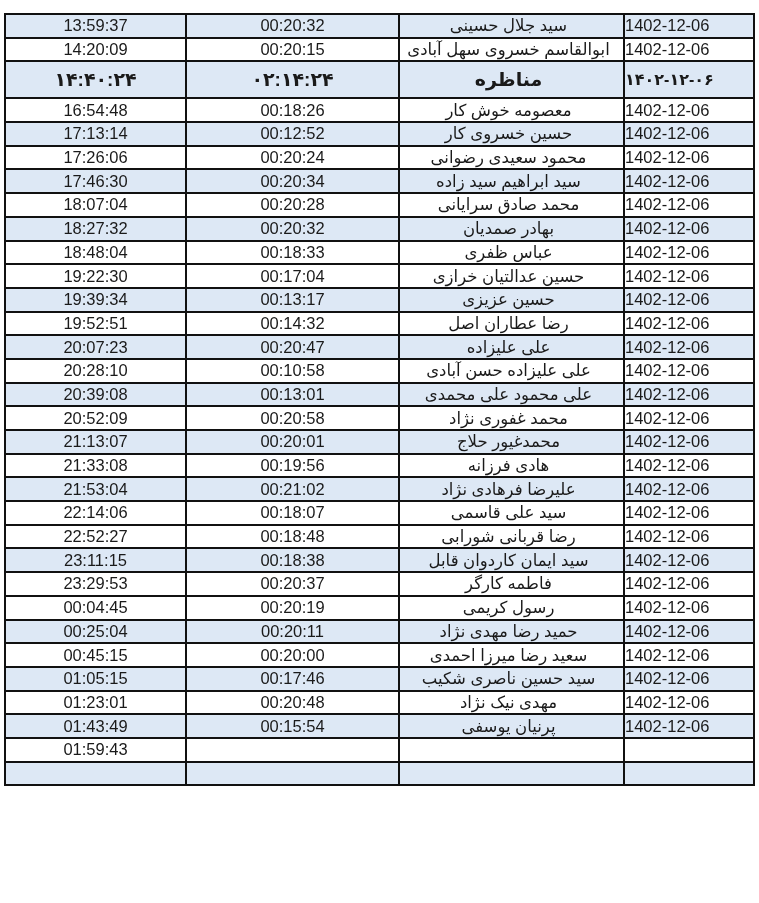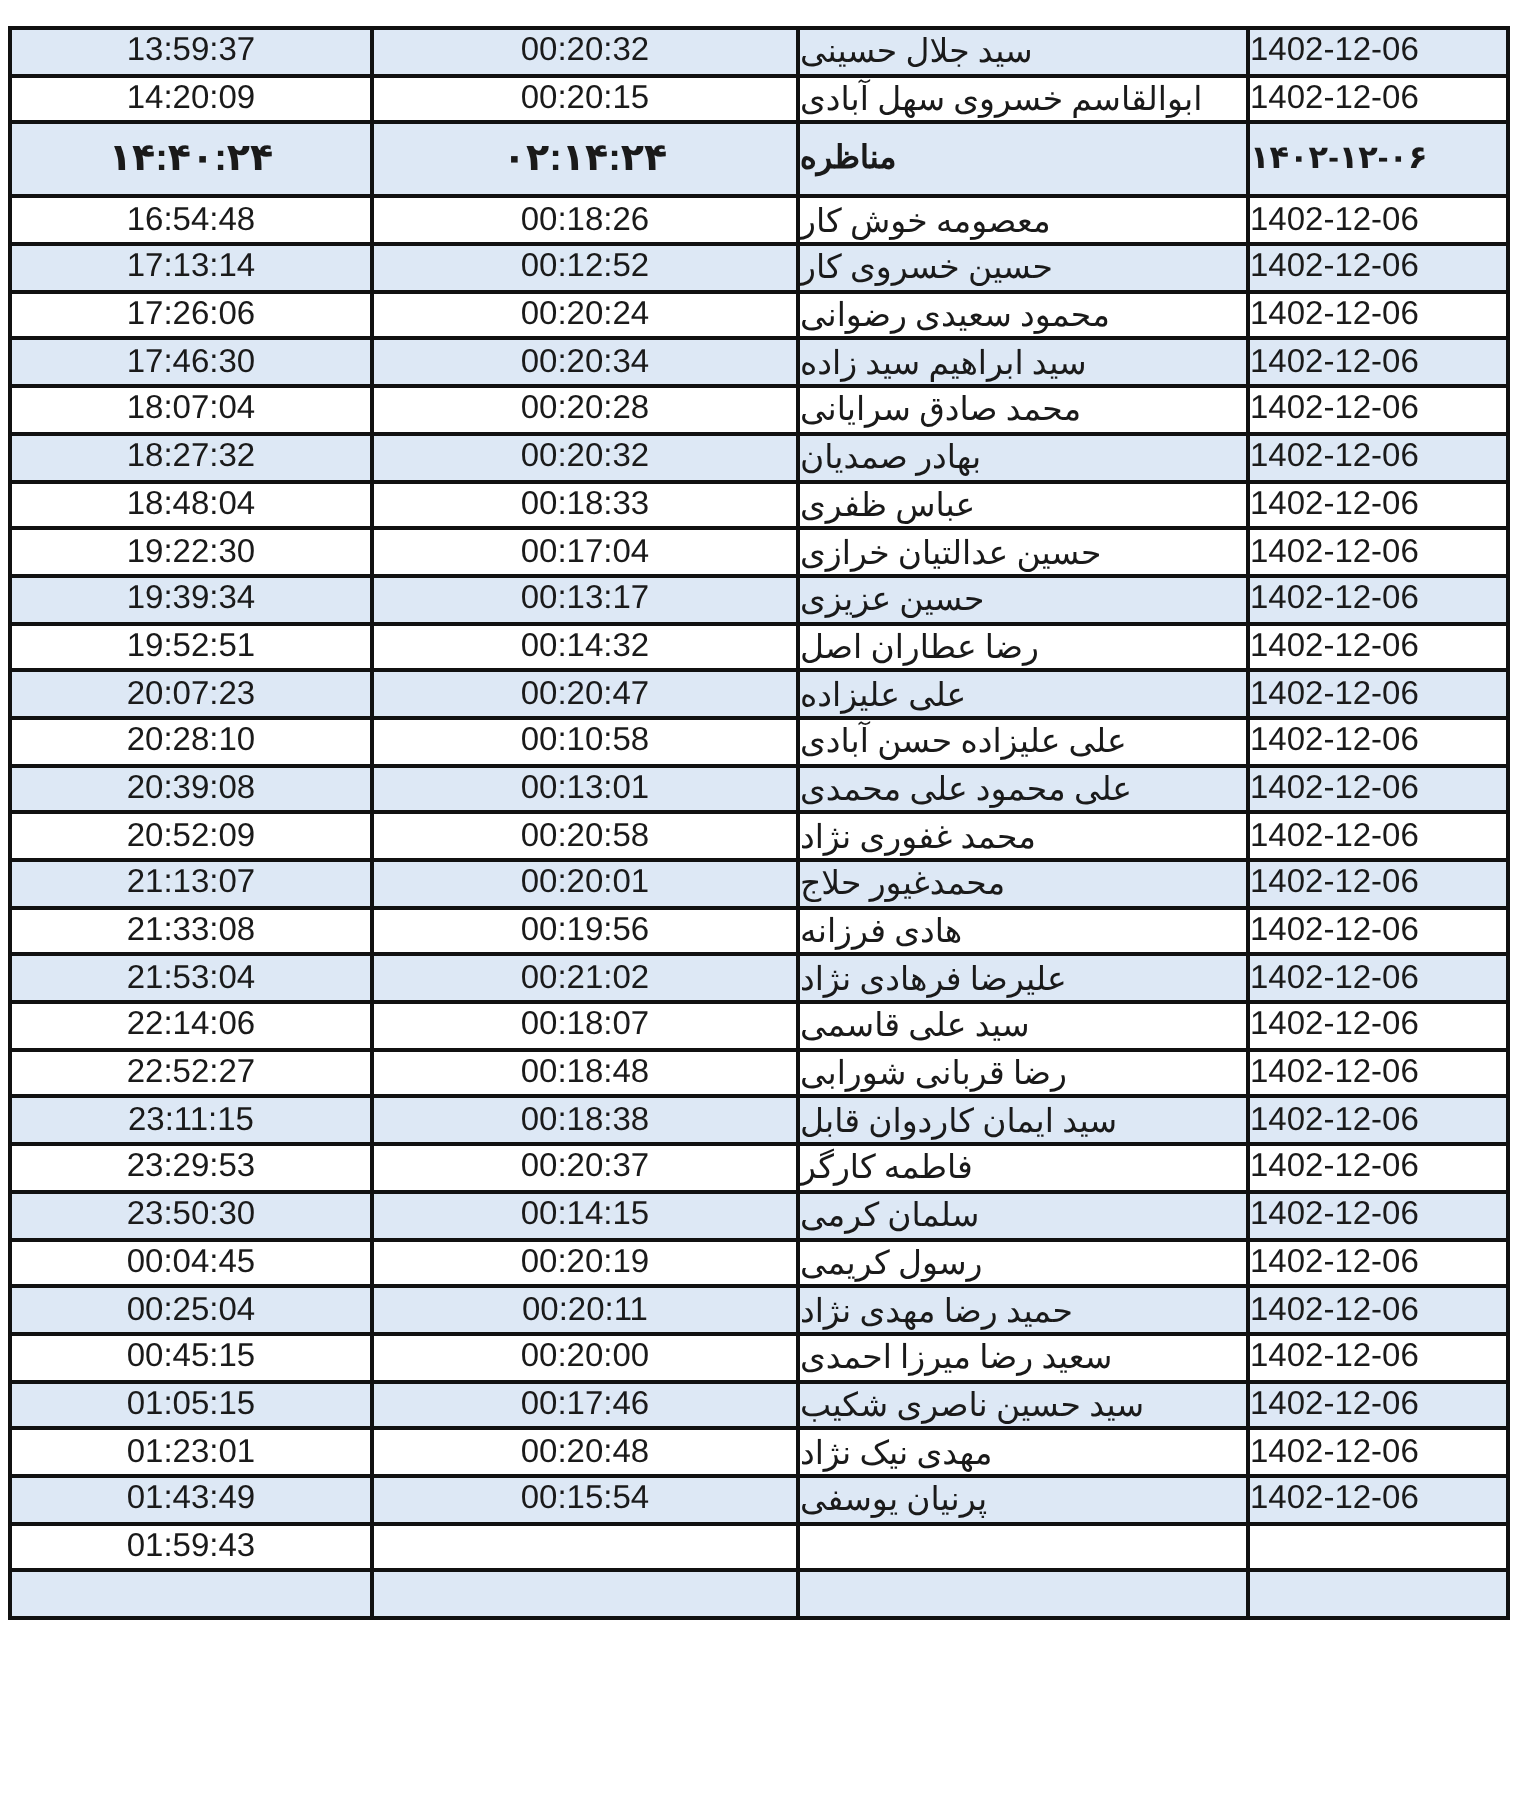--- a/index.html
+++ b/index.html
@@ -37,33 +37,32 @@
     color: #1a1a1a;
     overflow: hidden;
     white-space: nowrap;
     line-height: 21px;
   }
   table.schedule tr.shade td { background: #dde8f5; }
   table.schedule tr.plain td { background: #ffffff; }
   td.end, td.dur { text-align: center; }
   td.date { text-align: left; }
   td.name {
-    text-align: left;
+    text-align: center;
     direction: rtl;
     padding-right: 6px !important;
-    font-family: Liberation Serif, serif;
   }
   tr.section td {
     height: 35px;
     font-weight: bold;
     font-size: 19px;
     background: #dde8f5;
   }
   tr.section td.date { font-size: 16px; letter-spacing: 0.5px; }
-  tr.section td.name { font-size: 16px; }
+  tr.section td.name { font-size: 19px; }
 </style>
 </head>
 <body>
 
 <div class="sheet">
   <table class="schedule">
     <colgroup>
       <col class="c-end">
         <col class="c-dur">
         <col class="c-name">
@@ -207,26 +206,20 @@
           <td class="dur">00:18:38</td>
           <td class="name">سید ایمان کاردوان قابل</td>
           <td class="date">1402-12-06</td>
         </tr>
         <tr class="plain">
           <td class="end">23:29:53</td>
           <td class="dur">00:20:37</td>
           <td class="name">فاطمه کارگر</td>
           <td class="date">1402-12-06</td>
         </tr>
-        <tr class="shade">
-          <td class="end">23:50:30</td>
-          <td class="dur">00:14:15</td>
-          <td class="name">سلمان کرمی</td>
-          <td class="date">1402-12-06</td>
-        </tr>
         <tr class="plain">
           <td class="end">00:04:45</td>
           <td class="dur">00:20:19</td>
           <td class="name">رسول کریمی</td>
           <td class="date">1402-12-06</td>
         </tr>
         <tr class="shade">
           <td class="end">00:25:04</td>
           <td class="dur">00:20:11</td>
           <td class="name">حمید رضا مهدی نژاد</td>

